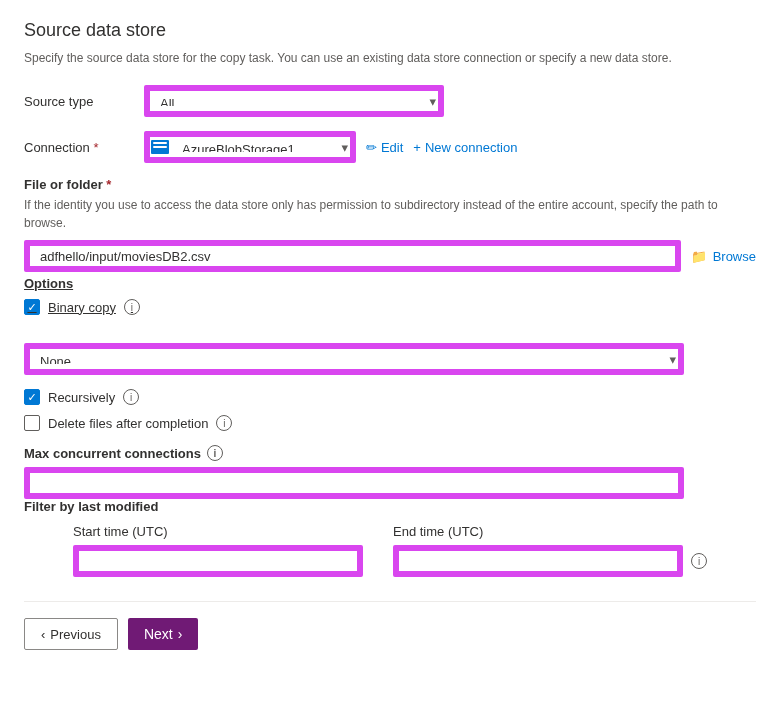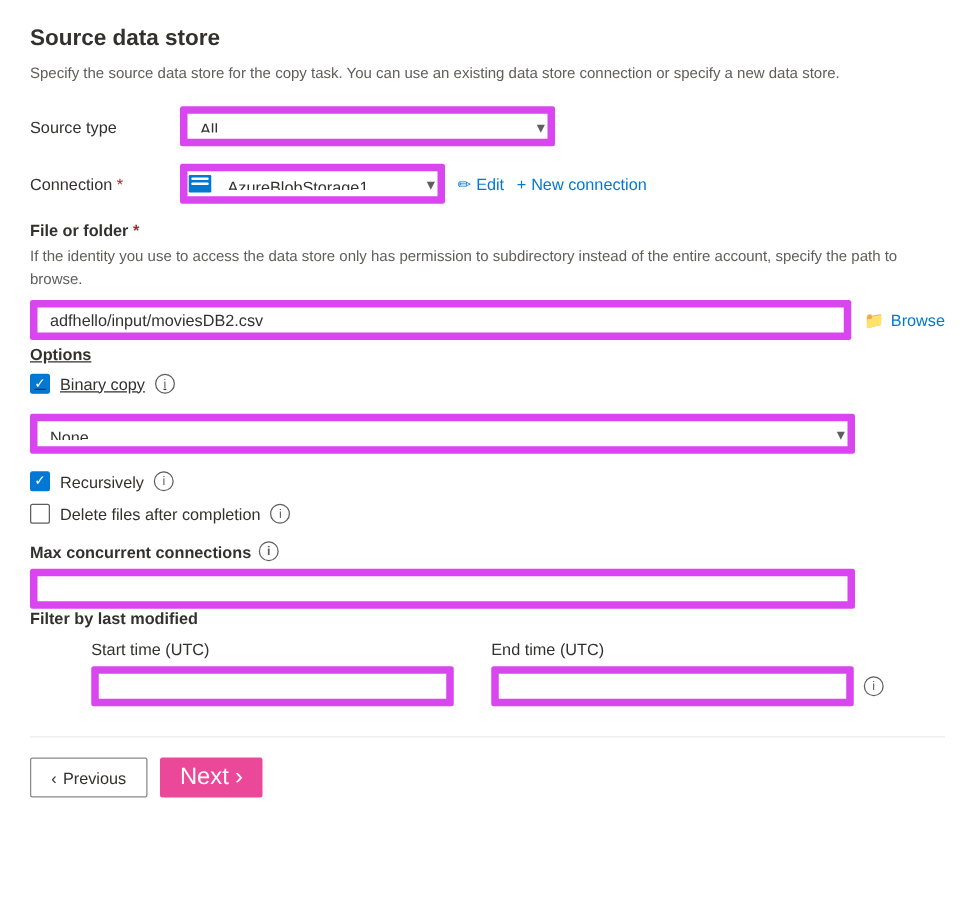--- a/index.html
+++ b/index.html
@@ -7,21 +7,21 @@
       font-family: 'Segoe UI', Arial, sans-serif;
       font-size: 13px;
       color: #323130;
       background: #fff;
       padding: 20px 24px;
       width: 780px;
       min-height: 721px;
     }
     h1 {
       font-size: 18px;
-      font-weight: 700;
+      font-weight: 400;
       color: #323130;
       margin-bottom: 8px;
     }
     .subtitle {
       font-size: 12px;
       color: #605e5c;
       margin-bottom: 18px;
       line-height: 1.5;
     }
     .form-row {
@@ -146,21 +146,21 @@
     }
     .options-title {
       font-size: 13px;
       font-weight: 600;
       margin-bottom: 8px;
     }
     .checkbox-row {
       display: flex;
       align-items: center;
       gap: 8px;
-      margin-bottom: 16px;
+      margin-bottom: 28px;
     }
     .checkbox-custom {
       width: 16px;
       height: 16px;
       border: 1px solid #605e5c;
       border-radius: 2px;
       display: flex;
       align-items: center;
       justify-content: center;
       cursor: pointer;
@@ -264,23 +264,23 @@
       border-radius: 2px;
       cursor: pointer;
       height: 32px;
     }
     .btn-next {
       display: flex;
       align-items: center;
       gap: 5px;
       padding: 6px 16px;
       border: none;
-      background: #ec4899;
+      background: #701a75;
       color: #fff;
-      font-size: 19px;
+      font-size: 14px;
       border-radius: 2px;
       cursor: pointer;
       height: 32px;
     }
     .connection-dropdown-wrap {
       position: relative;
       display: inline-flex;
       align-items: center;
     }
     .storage-icon {

